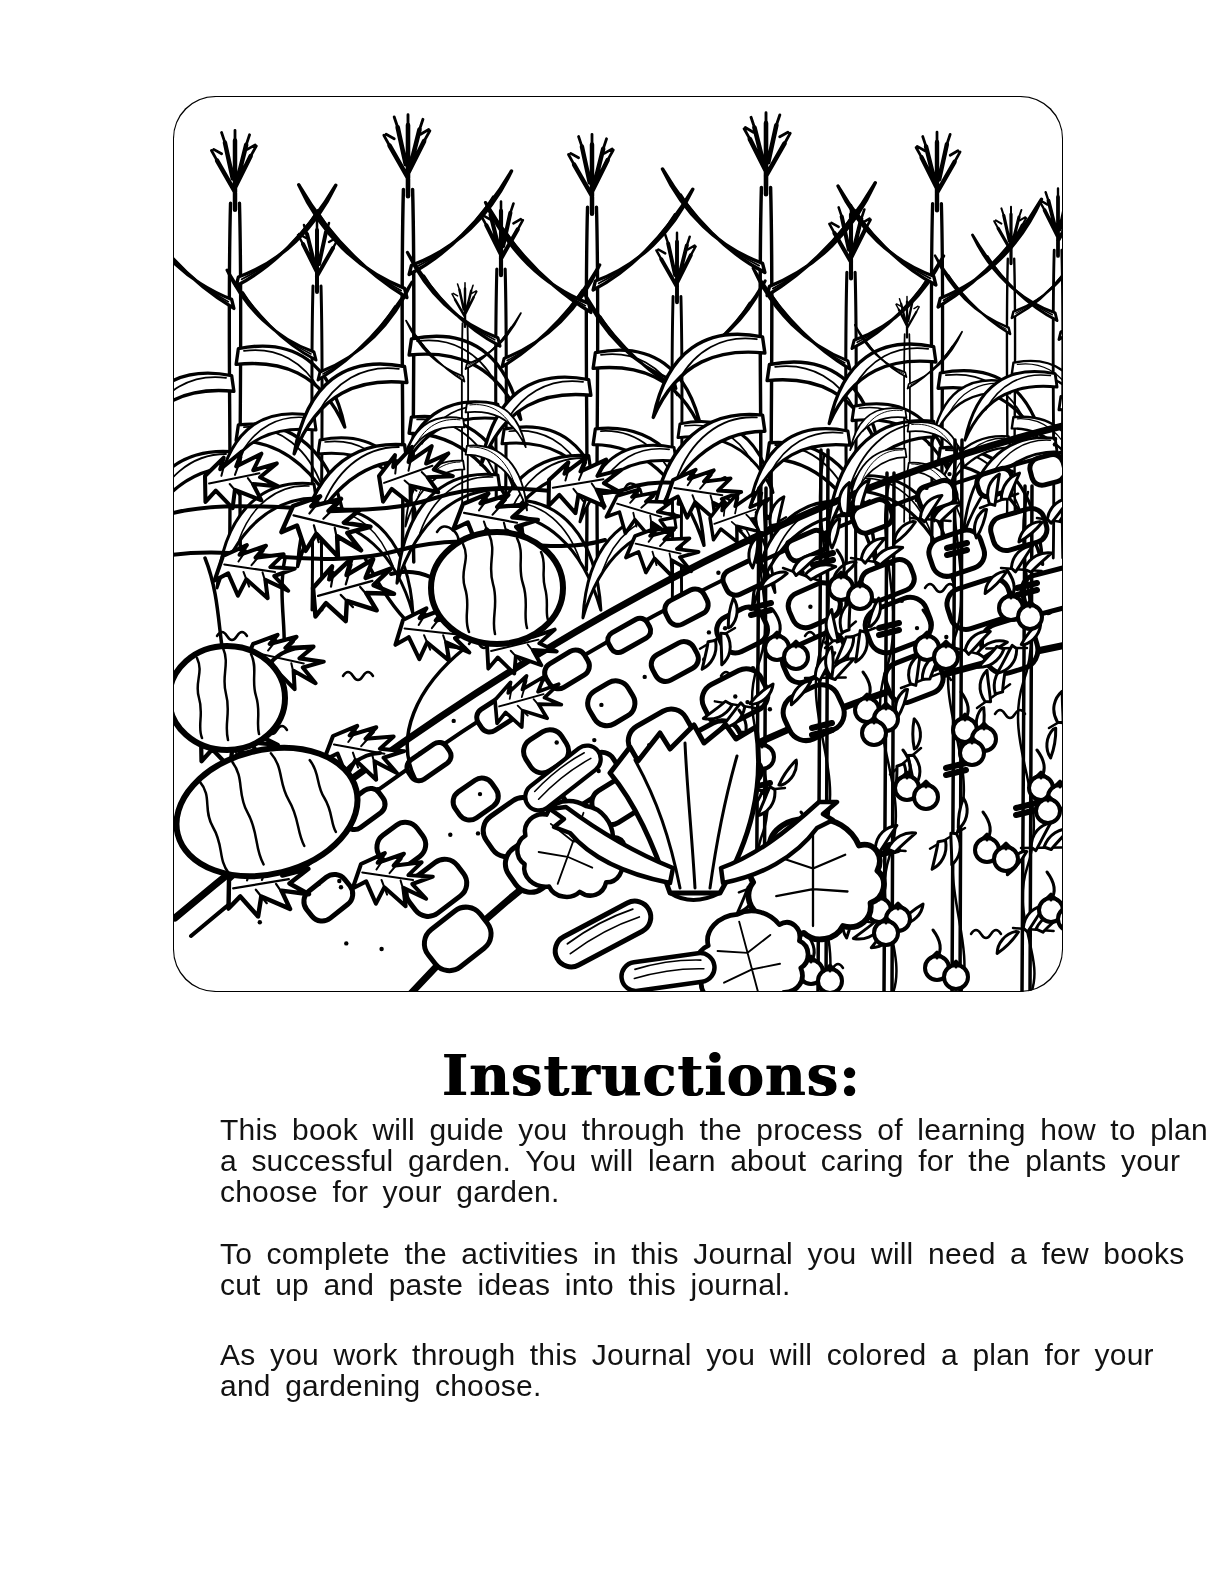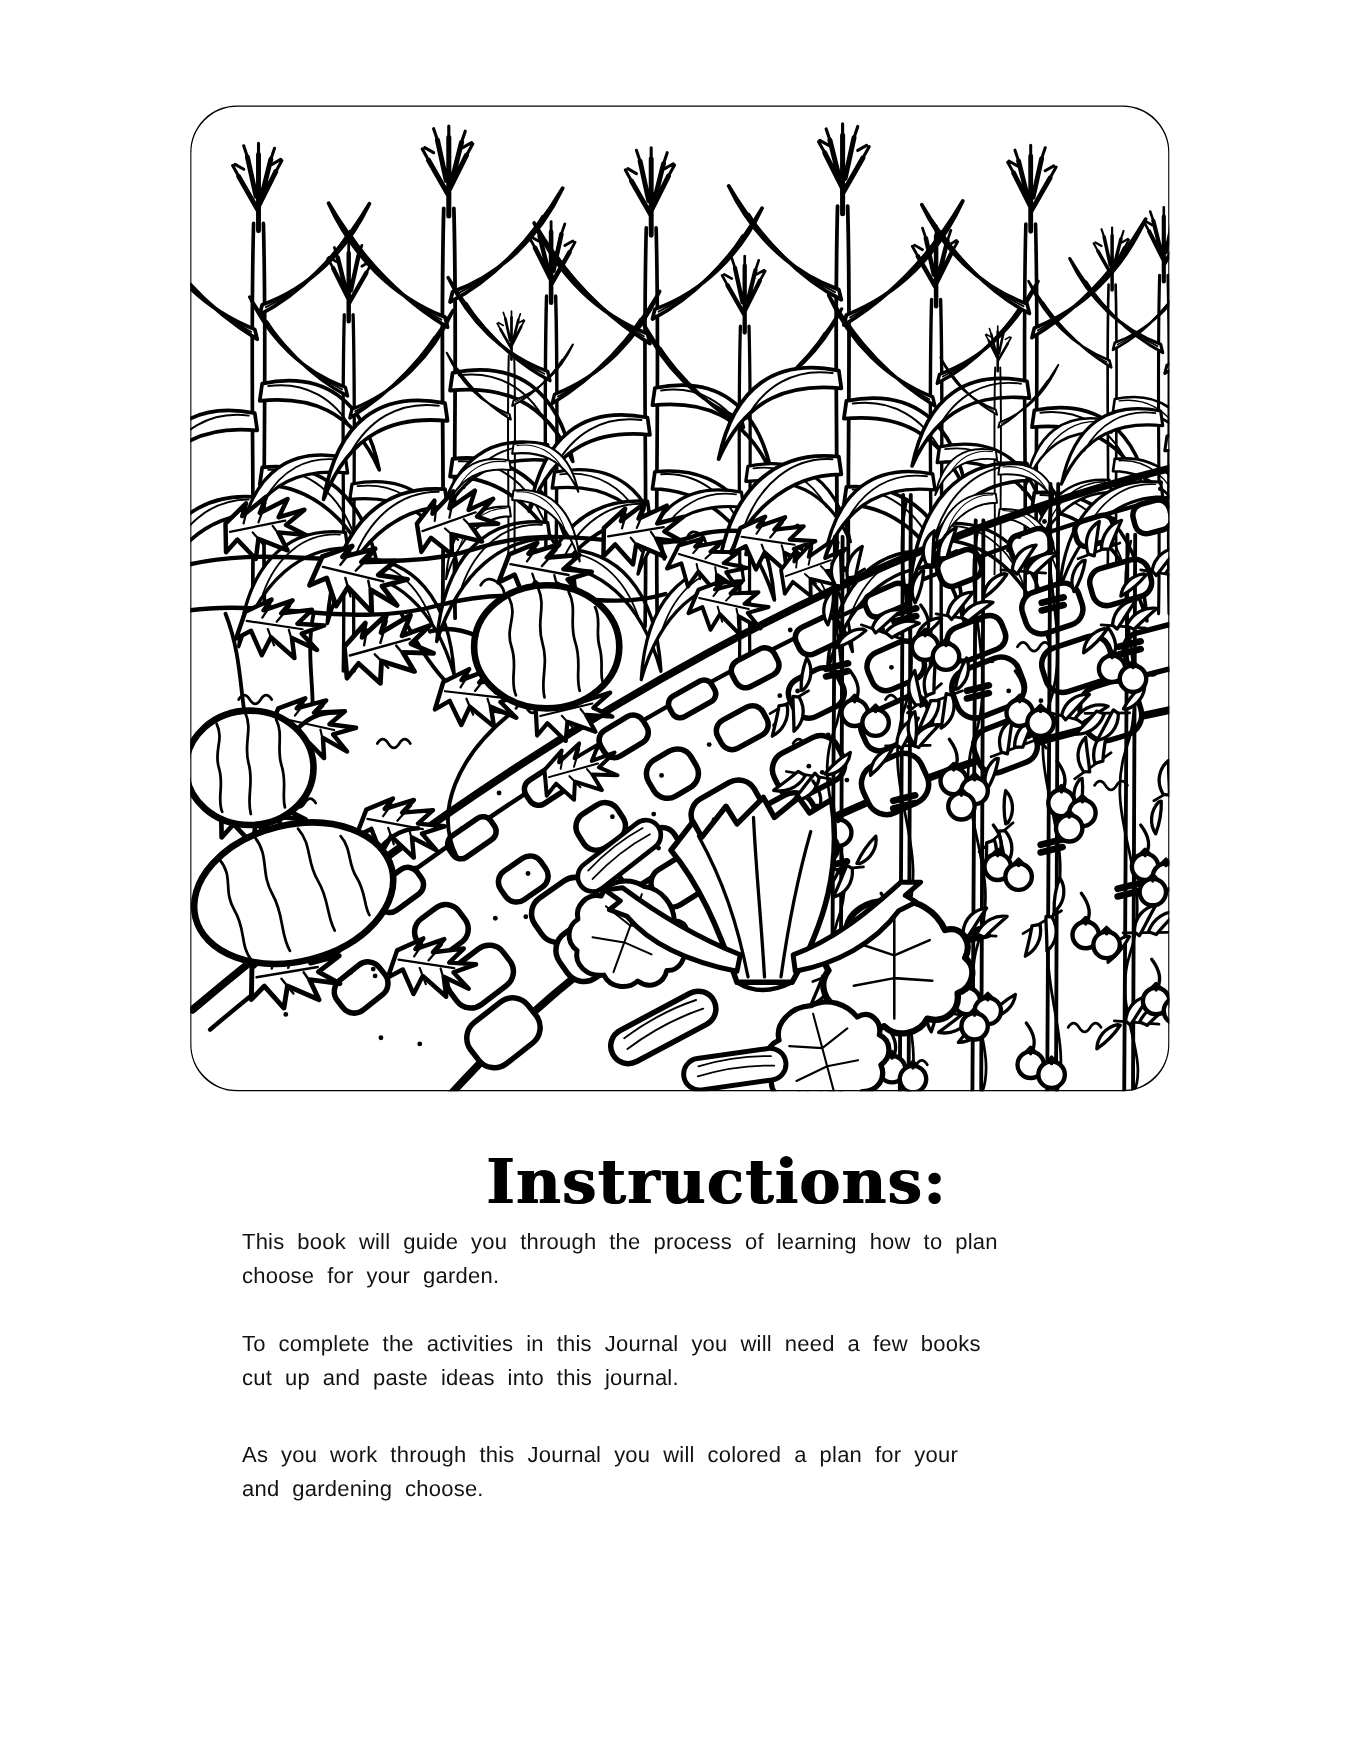--- a/index.html
+++ b/index.html
@@ -9,21 +9,21 @@
   }
   .frame{position:absolute;left:165px;top:88px;width:906px;height:912px;margin:0;}
   .frame svg{width:100%;height:100%;display:block;}
   .text-block{position:absolute;left:190px;top:1046px;width:862px;margin-left:30px;}
   h1.heading{
     margin:0 0 10px 0;text-align:center;
     font-family:"DejaVu Serif", serif;font-weight:bold;
     font-size:56px;line-height:58px;letter-spacing:1px;color:#000;
     text-shadow:1px 0 0 #000;
   }
-  p.para{margin:0 0 31px 0;font-size:20px;line-height:31px;word-spacing:6px;letter-spacing:.2px;}
+  p.para{margin:0 0 31px 0;font-size:30px;line-height:31px;word-spacing:6px;letter-spacing:.2px;}
   p.para:nth-of-type(2){margin-bottom:39px;}
   p.para .line{display:block;white-space:nowrap;}
   svg *{vector-effect:none;}
 </style>
 </head>
 <body>
 
 <figure class="frame">
 <svg viewBox="0 0 906 912" fill="none" stroke="#000" stroke-linecap="round" stroke-linejoin="round">
   <defs>
@@ -380,20 +380,21 @@
     </g>
   </g>
 </svg>
 </figure>
 
 <section class="text-block">
   <h1 class="heading">Instructions:</h1>
 
   <p class="para">
     <span class="line">This book will guide you through the process of learning how to plan</span>
+    <span class="line">a successful garden. You will learn about caring for the plants your</span>
     <span class="line">choose for your garden.</span>
   </p>
 
   <p class="para">
     <span class="line">To complete the activities in this Journal you will need a few books</span>
     <span class="line">cut up and paste ideas into this journal.</span>
   </p>
 
   <p class="para">
     <span class="line">As you work through this Journal you will colored a plan for your</span>

